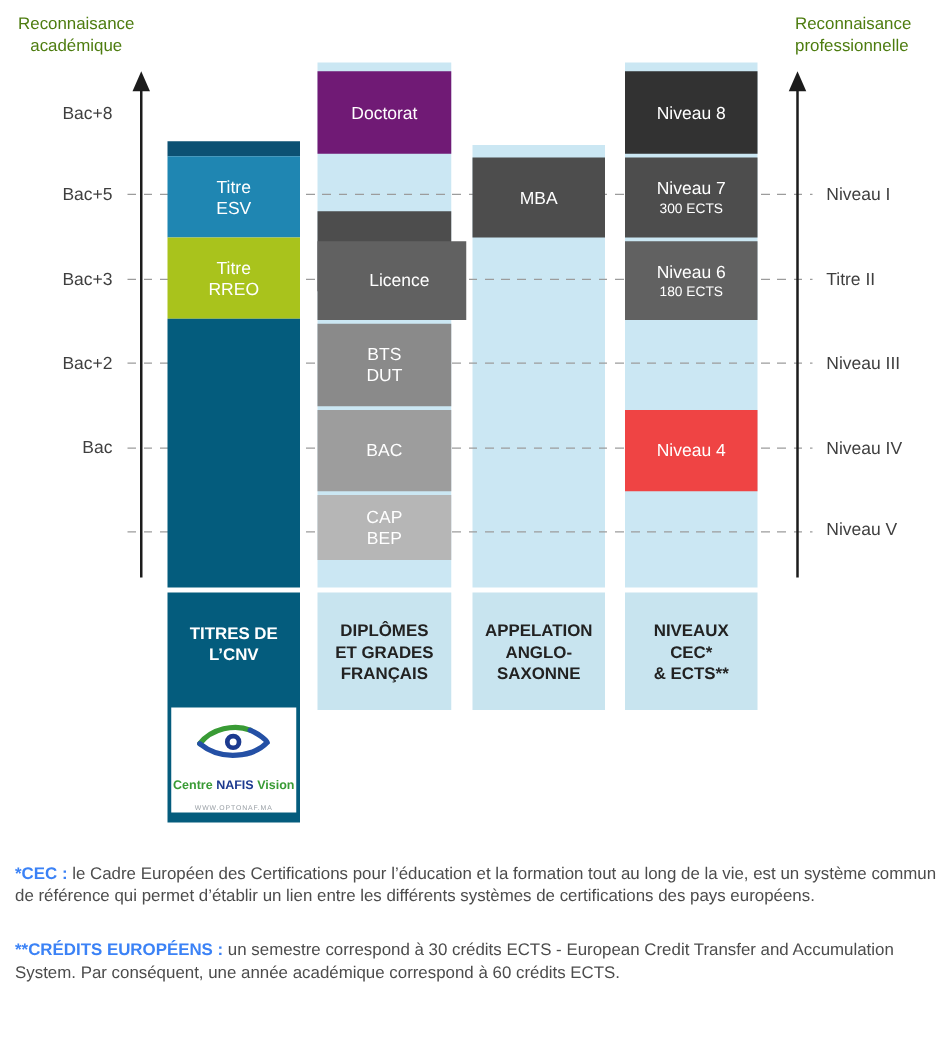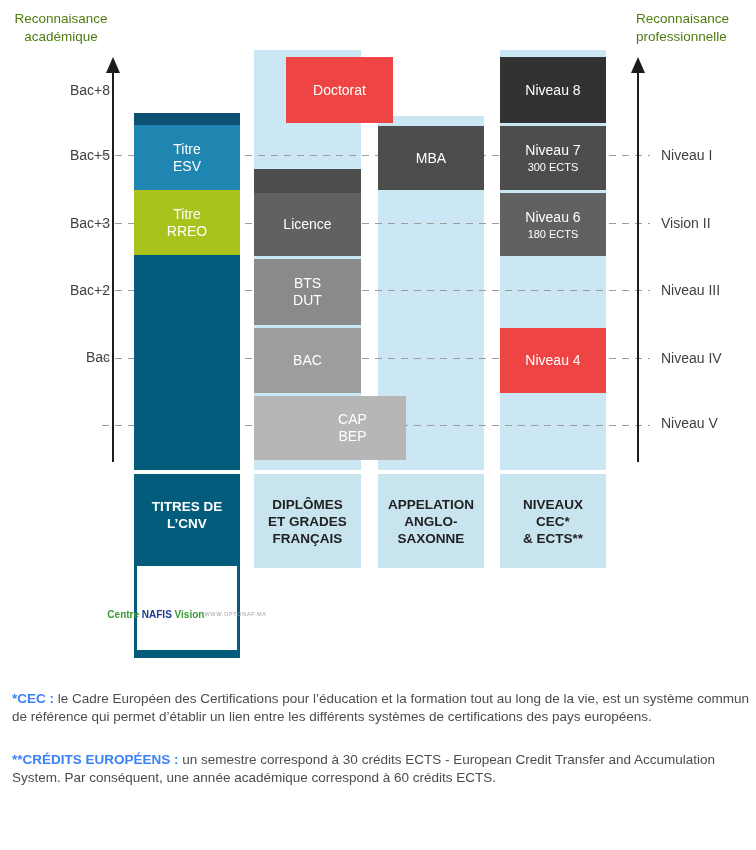--- a/index.html
+++ b/index.html
@@ -6,21 +6,21 @@
   .canvas{position:relative;width:756px;height:850px;background:#ffffff;overflow:hidden;
           font-family:"Liberation Sans", sans-serif;}
 
   
   .axis-title{position:absolute;top:10px;font-size:13.5px;line-height:18px;color:#4d7c0f;white-space:pre-line;}
   .axis-title.left{left:2px;width:118px;text-align:center;}
   .axis-title.right{left:636px;width:118px;text-align:left;}
 
   
   .ylab{position:absolute;font-size:14px;color:#3f3f3f;line-height:16px;}
-  .ylab.l{left:32px;width:78px;text-align:right;}
+  .ylab.l{left:12px;width:78px;text-align:right;}
   .ylab.r{left:661px;width:92px;text-align:left;}
 
   
   .dash{position:absolute;left:102px;width:548px;height:1px;z-index:2;
         background:repeating-linear-gradient(90deg,#9c9c9c 0 7px,transparent 7px 13px);}
 
   
   .vline{position:absolute;width:2px;top:72px;height:390px;background:#1c1c1c;z-index:2;}
   .ahead{position:absolute;top:57px;width:0;height:0;z-index:2;
          border-left:7px solid transparent;border-right:7px solid transparent;border-bottom:16px solid #1c1c1c;}
@@ -43,31 +43,31 @@
   .cap1   {top:113px;height:12px;}
   .esv    {top:125px;height:65px;}
   .rreo   {top:190px;height:65px;}
   .cnvbar {top:255px;height:215px;}
 
   .r1{top:57px;height:66px;}   
   .r2{top:126px;height:64px;}  
   .r3{top:193px;height:63px;}  
   .r4{top:259px;height:66px;}  
   .r5{top:328px;height:65px;}  
-  .r6{top:396px;height:64px;padding-left:45px;}  
+  .r6{top:396px;height:52px;}  
 
   
   .hdr{position:absolute;z-index:3;top:474px;height:94px;display:flex;align-items:center;justify-content:center;
        font-size:13.5px;font-weight:bold;line-height:17px;color:#222222;text-align:center;white-space:pre-line;}
   .hdr.cnv{height:184px;color:#ffffff;align-items:flex-start;padding-top:0;}
   .hdr.cnv .hdr-txt{margin-top:24px;white-space:pre-line;}
 
   
   .logo-box{position:absolute;z-index:4;left:137px;top:566px;width:100px;height:84px;background:#ffffff;
-            display:flex;flex-direction:row;align-items:center;justify-content:center;padding-top:11px;box-sizing:border-box;}
+            display:flex;flex-direction:column;align-items:center;justify-content:space-between;padding-top:11px;box-sizing:border-box;}
   .brand{font-size:10px;font-weight:bold;line-height:11px;margin-top:2px;white-space:nowrap;}
   .brand .g{color:#399b35;} .brand .n{color:#1c3a8f;}
   .logo-url{font-size:5.5px;letter-spacing:.7px;color:#9aa0a6;margin-top:1px;}
 
   
   .note{position:absolute;left:12px;width:740px;font-size:13.5px;line-height:18.5px;color:#4c4c4c;}
   .note b{color:#3b82f6;}
   .note.n1{top:676px;} .note.n2{top:737px;}
 </style>
 </head>
@@ -80,21 +80,21 @@
   <div class="axis-title right">Reconnaisance
 professionnelle</div>
 
   <div class="ylab l" style="top:82px;">Bac+8</div>
   <div class="ylab l" style="top:147px;">Bac+5</div>
   <div class="ylab l" style="top:215px;">Bac+3</div>
   <div class="ylab l" style="top:282px;">Bac+2</div>
   <div class="ylab l" style="top:349px;">Bac</div>
 
   <div class="ylab r" style="top:147px;">Niveau I</div>
-  <div class="ylab r" style="top:215px;">Vision II</div>
+  <div class="ylab r" style="top:215px;">Titre II</div>
   <div class="ylab r" style="top:282px;">Niveau III</div>
   <div class="ylab r" style="top:350px;">Niveau IV</div>
   <div class="ylab r" style="top:415px;">Niveau V</div>
 
   <div class="dash" style="top:155px;"></div>
   <div class="dash" style="top:223px;"></div>
   <div class="dash" style="top:290px;"></div>
   <div class="dash" style="top:358px;"></div>
   <div class="dash" style="top:425px;"></div>
 
@@ -107,23 +107,23 @@
   <div class="strip c3" style="background: rgb(203, 231, 243);"></div>
   <div class="strip c4" style="background: rgb(203, 231, 243);"></div>
 
   <div class="b c1 cap1" style="background: rgb(12, 81, 115);"></div>
   <div class="b c1 esv" style="background: rgb(31, 134, 178);">Titre
 ESV</div>
   <div class="b c1 rreo" style="background: rgb(169, 195, 28);">Titre
 RREO</div>
   <div class="b c1 cnvbar" style="background: rgb(4, 92, 125);"></div>
 
-  <div class="b c2 r1" style="background: #ef4444; margin-left: 32px;">Doctorat</div>
+  <div class="b c2 r1" style="background: #701a75;">Doctorat</div>
   <div class="b c2 r2" style="background: rgb(77, 77, 77); margin-top: 43px;">Master</div>
-  <div class="b c2 r3" style="background: rgb(97, 97, 97);">Licence</div>
+  <div class="b c2 r3" style="background: rgb(97, 97, 97); padding-left: 12px;">Licence</div>
   <div class="b c2 r4" style="background: rgb(138, 138, 138);">BTS
 DUT</div>
   <div class="b c2 r5" style="background: rgb(157, 157, 157);">BAC</div>
   <div class="b c2 r6" style="background: rgb(182, 182, 182);">CAP
 BEP</div>
 
   <div class="b c3 r2" style="background: rgb(77, 77, 77);">MBA</div>
 
   <div class="b c4 r1" style="background: rgb(50, 50, 50);">Niveau 8</div>
   <div class="b c4 r2" style="background: rgb(77, 77, 77);">

